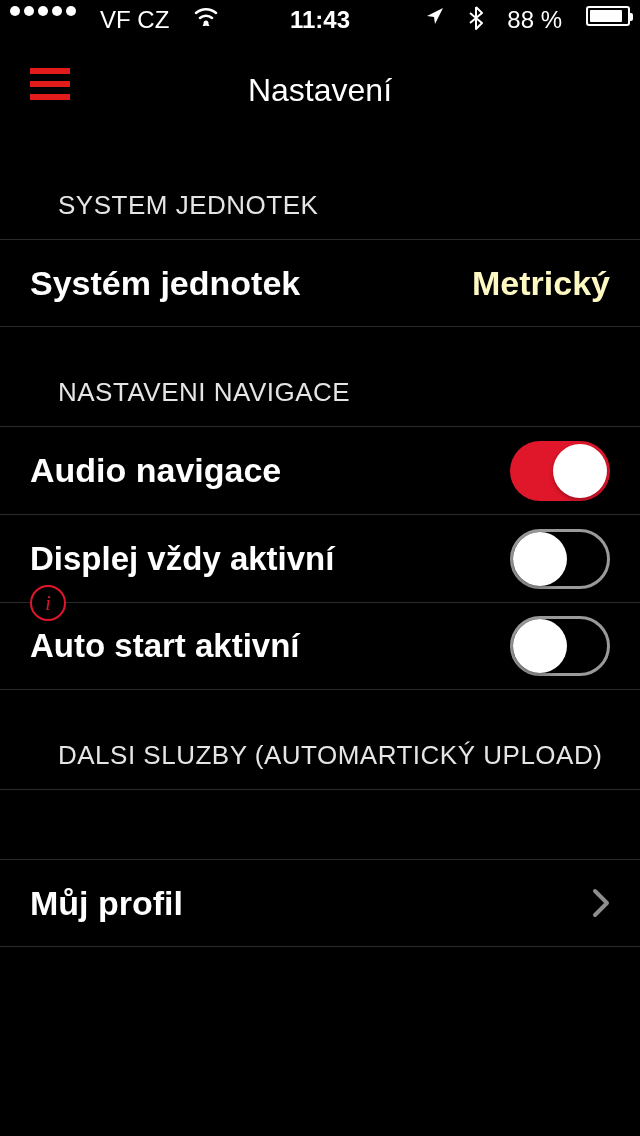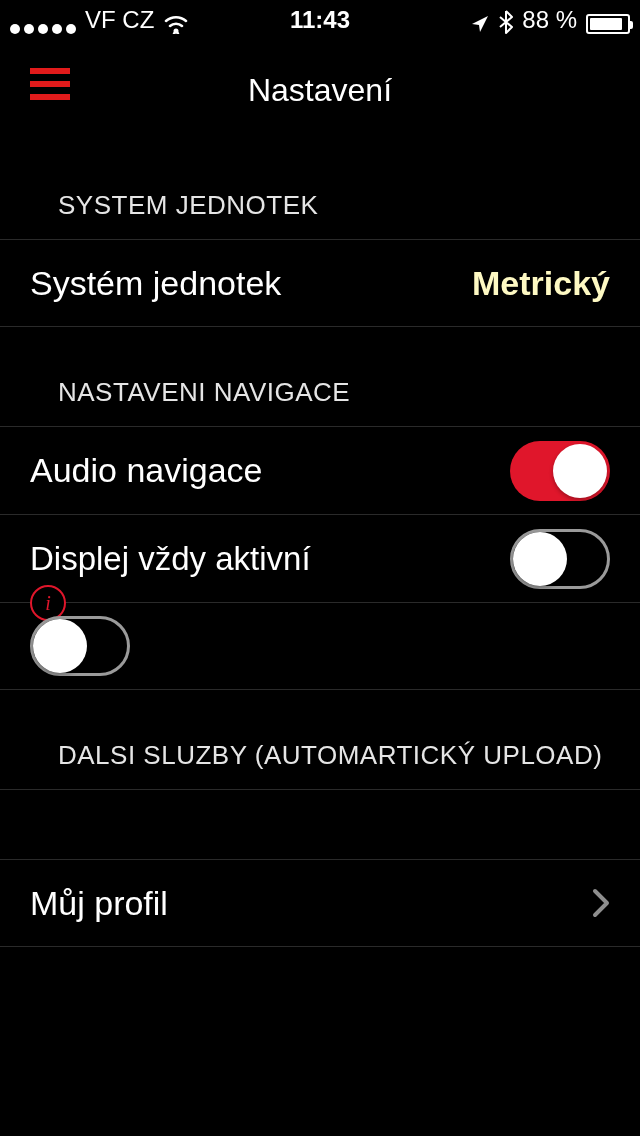--- a/index.html
+++ b/index.html
@@ -13,21 +13,21 @@
     }
     .status-bar {
       height: 40px;
       display: flex;
       align-items: center;
       justify-content: space-between;
       padding: 0 10px;
       font-size: 24px;
       font-weight: 500;
     }
-    .status-left, .status-right { display: flex; align-items: flex-end; gap: 9px; }
+    .status-left, .status-right { display: flex; align-items: flex-start; gap: 24px; }
     .dots { display: flex; gap: 4px; align-items: center; }
     .dot { width: 10px; height: 10px; border-radius: 50%; background: #fff; }
     .status-center { position: absolute; left: 50%; transform: translateX(-50%); font-weight: 600; }
     .battery {
       width: 44px; height: 20px; border: 2px solid #fff; border-radius: 3px;
       position: relative; display: flex; align-items: center; padding: 2px;
     }
     .battery::after {
       content: ''; position: absolute; right: -5px; top: 5px;
       width: 3px; height: 8px; background: #fff; border-radius: 0 2px 2px 0;
@@ -75,21 +75,21 @@
       align-items: center;
       justify-content: space-between;
       padding: 0 30px;
       height: 88px;
       border-top: 1px solid #2a2a2a;
       position: relative;
     }
     .row.last-in-group { border-bottom: 1px solid #2a2a2a; }
     .row-label {
       font-size: 34px;
-      font-weight: 400;
+      font-weight: 700;
     }
     .row-label.small { font-size: 33px; }
     .row-value {
       font-size: 34px;
       font-weight: 700;
       color: #fef9c3;
     }
     .chevron {
       font-size: 40px;
       color: #8e8e8e;
@@ -211,20 +211,21 @@
 
   <div class="row">
     <span class="row-label small">Displej vždy aktivní</span>
     <div class="toggle off">
       <div class="toggle-knob"></div>
     </div>
   </div>
 
   <div class="row last-in-group">
     <div class="info-badge">i</div>
+    <span class="row-label small">Auto start aktivní</span>
     <div class="toggle off">
       <div class="toggle-knob"></div>
     </div>
   </div>
 
   <div class="section-header tight">DALSI SLUZBY (AUTOMARTICKÝ UPLOAD)</div>
 
   <div class="gap-block"></div>
 
 

